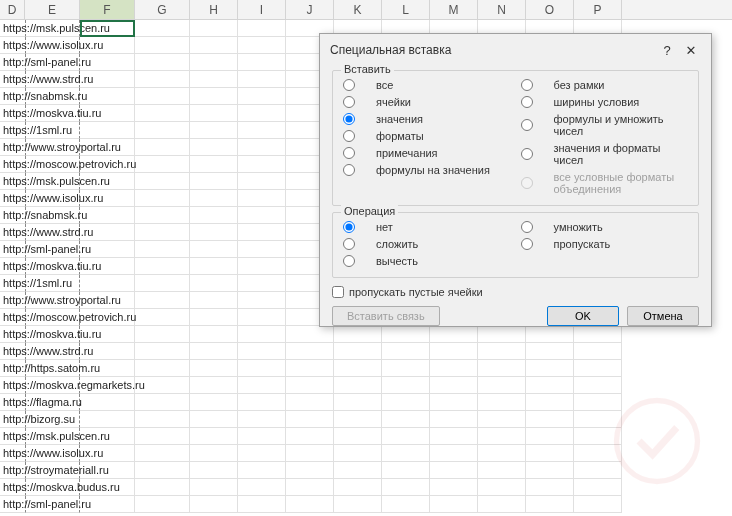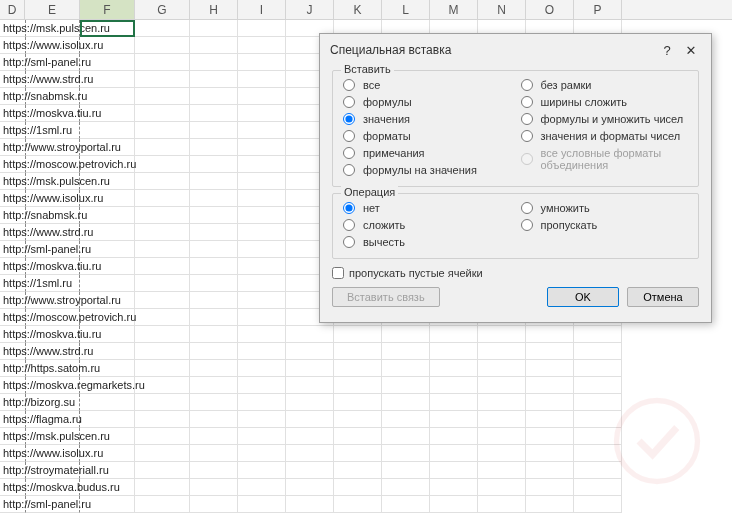--- a/index.html
+++ b/index.html
@@ -15,26 +15,26 @@
 .cell { border-right: 1px solid #e0e0e0; border-bottom: 1px solid #e0e0e0; padding: 0 3px; line-height: 17px; white-space: nowrap; overflow: visible; font-size: 11px; color: #222; }
 .cell.d-col { border-right: none; }
 .cell.e-col { border-left: 1px dashed #888; border-right: 1px dashed #888; }
 .selected-cell { border: 2px solid #217346; position: absolute; pointer-events: none; z-index: 5; }
 
 
 .dialog { position: absolute; top: 33px; left: 319px; width: 393px; background: #f0f0f0; border: 1px solid #a0a0a0; box-shadow: 2px 2px 8px rgba(0,0,0,0.25); z-index: 100; }
 .dialog-title { display: flex; align-items: center; padding: 6px 8px 6px 10px; font-size: 12px; color: #333; }
 .dialog-title span { flex: 1; }
 .title-btn { width: 24px; height: 20px; display: flex; align-items: center; justify-content: center; cursor: pointer; font-size: 13px; color: #333; }
-.dialog-body { padding: 4px 12px 15px 12px; }
+.dialog-body { padding: 4px 12px 0 12px; }
 .fieldset { border: 1px solid #d0d0d0; margin-bottom: 6px; padding: 8px 10px 10px 10px; position: relative; border-radius: 2px; }
 .fieldset-label { position: absolute; top: -8px; left: 8px; background: #f0f0f0; padding: 0 3px; font-size: 11px; color: #333; }
 .radio-cols { display: flex; gap: 10px; }
 .radio-col { flex: 1; display: flex; flex-direction: column; gap: 5px; }
-.radio-item { display: flex; align-items: center; gap: 8px; font-size: 11px; cursor: pointer; }
+.radio-item { display: flex; align-items: center; gap: 21px; font-size: 11px; cursor: pointer; }
 .radio-item input[type=radio] { width: 12px; height: 12px; cursor: pointer; }
 .radio-item.disabled { color: #a0a0a0; }
 .check-row { display: flex; gap: 10px; margin: 8px 0; }
 .check-item { flex: 1; display: flex; align-items: center; gap: 5px; font-size: 11px; cursor: pointer; }
 .check-item input { width: 12px; height: 12px; }
 .button-row { display: flex; justify-content: space-between; align-items: center; margin-top: 6px; }
 .btn { border: 1px solid #adadad; background: #e1e1e1; padding: 3px 14px; font-size: 11px; cursor: pointer; border-radius: 2px; min-width: 72px; }
 .btn.disabled { color: #a0a0a0; background: #e8e8e8; }
 .btn.primary { border: 1px solid #0078d7; }
 .btn-group { display: flex; gap: 8px; }
@@ -387,36 +387,36 @@
         <div class="cell" style="width: 48px;"></div>
         <div class="cell" style="width: 48px;"></div>
         <div class="cell" style="width: 48px;"></div>
         <div class="cell" style="width: 48px;"></div>
         <div class="cell" style="width: 48px;"></div>
         <div class="cell" style="width: 48px;"></div>
         <div class="cell" style="width: 48px;"></div>
         <div class="cell" style="width: 48px;"></div>
       </div>
       <div class="row">
+        <div class="cell d-col" style="width: 25px; overflow: visible; position: relative; z-index: 1;">https://flagma.ru</div>
+        <div class="cell e-col" style="width: 55px;"></div>
+        <div class="cell" style="width: 55px;"></div>
+        <div class="cell" style="width: 55px;"></div>
+        <div class="cell" style="width: 48px;"></div>
+        <div class="cell" style="width: 48px;"></div>
+        <div class="cell" style="width: 48px;"></div>
+        <div class="cell" style="width: 48px;"></div>
+        <div class="cell" style="width: 48px;"></div>
+        <div class="cell" style="width: 48px;"></div>
+        <div class="cell" style="width: 48px;"></div>
+        <div class="cell" style="width: 48px;"></div>
+        <div class="cell" style="width: 48px;"></div>
+      </div>
+      <div class="row">
         <div class="cell d-col" style="width: 25px; overflow: visible; position: relative; z-index: 1;">http://bizorg.su</div>
-        <div class="cell e-col" style="width: 55px;"></div>
-        <div class="cell" style="width: 55px;"></div>
-        <div class="cell" style="width: 55px;"></div>
-        <div class="cell" style="width: 48px;"></div>
-        <div class="cell" style="width: 48px;"></div>
-        <div class="cell" style="width: 48px;"></div>
-        <div class="cell" style="width: 48px;"></div>
-        <div class="cell" style="width: 48px;"></div>
-        <div class="cell" style="width: 48px;"></div>
-        <div class="cell" style="width: 48px;"></div>
-        <div class="cell" style="width: 48px;"></div>
-        <div class="cell" style="width: 48px;"></div>
-      </div>
-      <div class="row">
-        <div class="cell d-col" style="width: 25px; overflow: visible; position: relative; z-index: 1;">https://flagma.ru</div>
         <div class="cell e-col" style="width: 55px;"></div>
         <div class="cell" style="width: 55px;"></div>
         <div class="cell" style="width: 55px;"></div>
         <div class="cell" style="width: 48px;"></div>
         <div class="cell" style="width: 48px;"></div>
         <div class="cell" style="width: 48px;"></div>
         <div class="cell" style="width: 48px;"></div>
         <div class="cell" style="width: 48px;"></div>
         <div class="cell" style="width: 48px;"></div>
         <div class="cell" style="width: 48px;"></div>
@@ -519,21 +519,21 @@
     <div class="fieldset">
       <div class="fieldset-label">Вставить</div>
       <div class="radio-cols">
         <div class="radio-col" id="insert-left">
             <label class="radio-item">
               <input type="radio" name="ins" style="">
               <span>все</span>
             </label>
             <label class="radio-item">
               <input type="radio" name="ins" style="">
-              <span>формулы</span>
+              <span>ячейки</span>
             </label>
             <label class="radio-item selected">
               <input type="radio" name="ins" checked="" style="">
               <span>значения</span>
             </label>
             <label class="radio-item">
               <input type="radio" name="ins" style="">
               <span>форматы</span>
             </label>
             <label class="radio-item">
@@ -545,21 +545,21 @@
               <span>формулы на значения</span>
             </label>
           </div>
         <div class="radio-col" id="insert-right">
             <label class="radio-item">
               <input type="radio" name="ins" style="">
               <span>без рамки</span>
             </label>
             <label class="radio-item">
               <input type="radio" name="ins" style="">
-              <span>ширины сложить</span>
+              <span>ширины условия</span>
             </label>
             <label class="radio-item">
               <input type="radio" name="ins" style="">
               <span>формулы и умножить чисел</span>
             </label>
             <label class="radio-item">
               <input type="radio" name="ins" style="">
               <span>значения и форматы чисел</span>
             </label>
             <label class="radio-item disabled">

